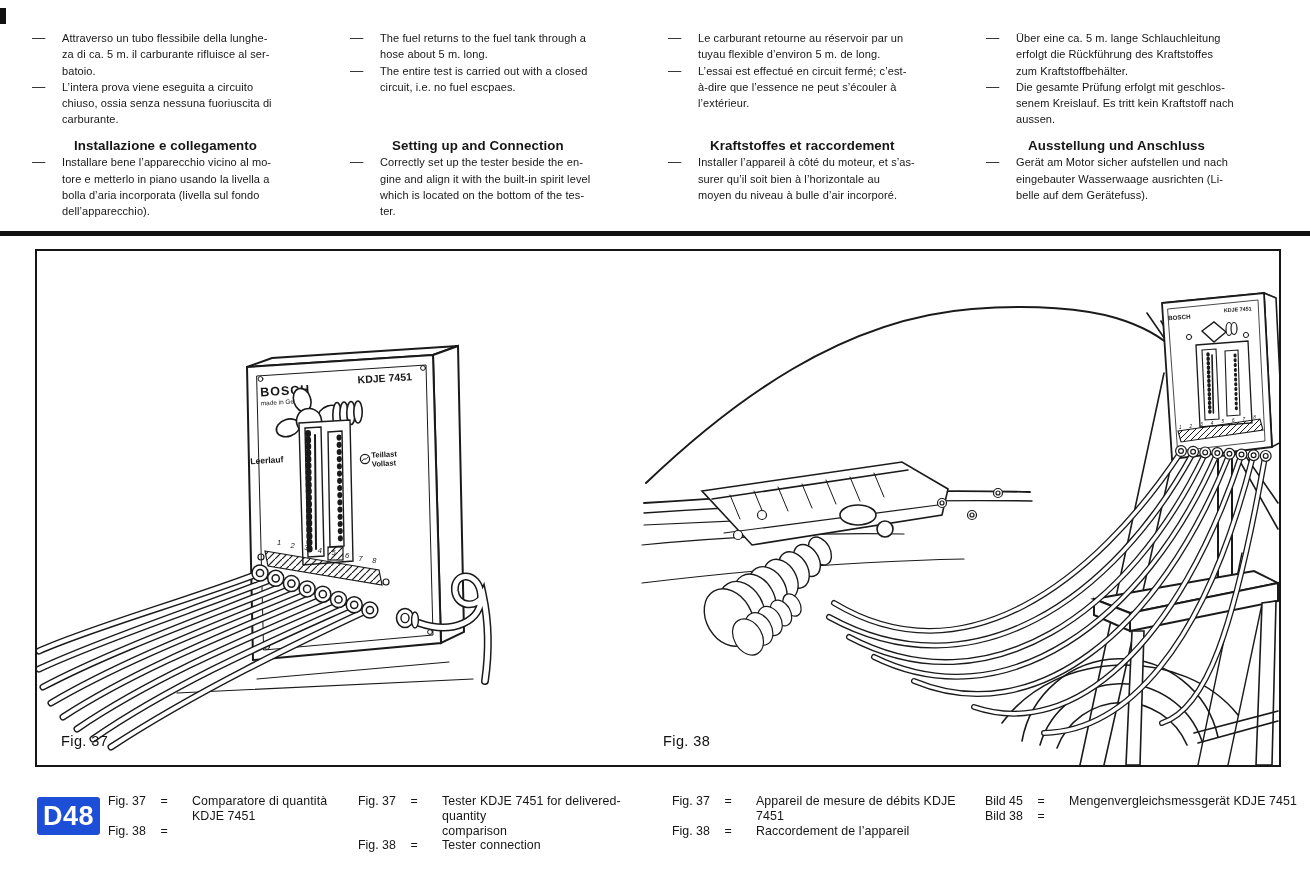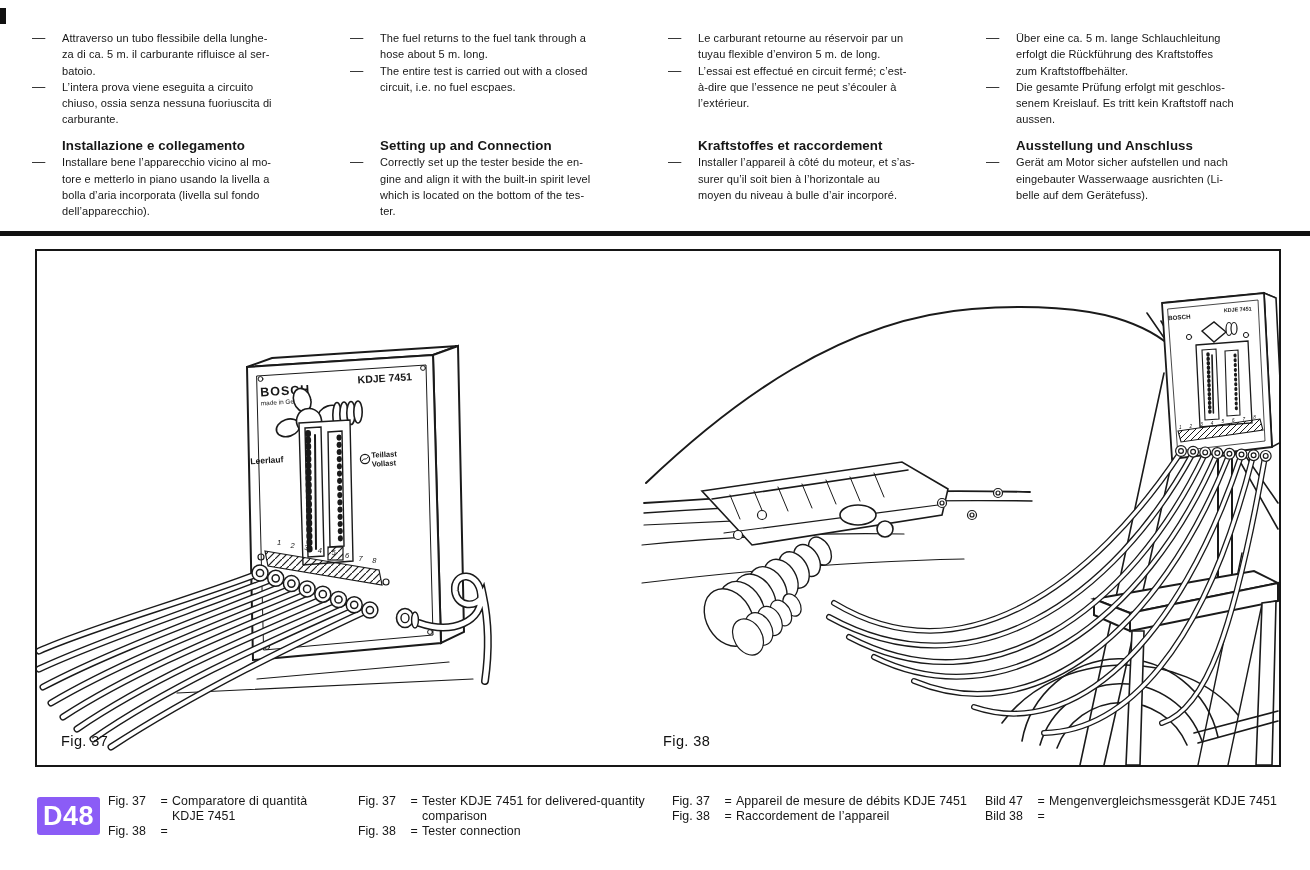--- a/index.html
+++ b/index.html
@@ -11,47 +11,47 @@
   }
   .corner-mark{position:absolute;left:0;top:8px;width:6px;height:16px;background:#111;}
   
   .text-columns{position:absolute;top:30px;left:32px;width:1266px;display:flex;}
   .tcol{position:relative;width:302px;margin-right:16px;}
   .tcol:last-child{margin-right:0;width:312px;}
   .bullets-top{height:108px;}
   .li{display:flex;align-items:flex-start;}
   .dash{width:30px;flex:0 0 30px;font-size:13.3px;line-height:16.3px;}
   .p{flex:1;font-size:11px;line-height:16.3px;white-space:pre-line;letter-spacing:.1px;}
-  .sec-h{margin:0 0 0 30px;font-size:13.3px;line-height:16.3px;font-weight:bold;letter-spacing:.1px;}
+  .sec-h{margin:0 0 0 42px;font-size:13.3px;line-height:16.3px;font-weight:bold;letter-spacing:.1px;}
   
   .rule{position:absolute;left:0;top:231px;width:1310px;height:5px;background:#111;}
   
   .figbox{position:absolute;top:249px;height:518px;border:2px solid #161616;background:#fff;box-sizing:border-box;}
   #figbox37{left:35px;width:608px;}
   #figbox38{left:641px;width:640px;border-left:none;}
   .figsvg{position:absolute;left:0;top:0;width:100%;height:100%;}
   .fig-label{position:absolute;bottom:16px;font-size:14.5px;letter-spacing:.4px;color:#111;}
   #figbox37 .fig-label{left:24px;}
   #figbox38 .fig-label{left:22px;}
   
   .captions{position:absolute;left:0;top:792px;width:1310px;}
   .badge{
-    position:absolute;left:37px;top:5px;width:63px;height:38px;background:#8b5cf6;color:#fff;
+    position:absolute;left:37px;top:5px;width:63px;height:38px;background:#1d4ed8;color:#fff;
     font-weight:bold;font-size:27px;display:flex;align-items:center;justify-content:center;
     border-radius:3px;letter-spacing:.5px;
   }
   .cap-group{position:absolute;top:2px;}
   #capg-it{left:108px;width:250px;}
   #capg-en{left:358px;width:305px;}
   #capg-fr{left:672px;width:305px;}
   #capg-de{left:985px;width:318px;}
   .cap-row{display:grid;grid-template-columns:48px 16px 1fr;font-size:12.4px;line-height:14.8px;}
   .cap-label{white-space:nowrap;}
   .cap-eq{text-align:center;}
-  .cap-text{white-space:pre-line;letter-spacing:.1px;}
+  .cap-text{white-space:pre-line;letter-spacing:.1px;margin-left:20px;}
   svg{display:block;}
   svg text{font-family:"Liberation Sans","DejaVu Sans",sans-serif;fill:#161616;}
 </style>
 </head>
 <body>
 
 <div class="corner-mark"></div>
 
 <div class="text-columns">
 
@@ -480,21 +480,21 @@
     </div>
     <div class="cap-row">
       <span class="cap-label">Fig. 38</span>
       <span class="cap-eq">=</span>
       <span class="cap-text">Raccordement de l’appareil</span>
     </div>
   </div>
 
   <div class="cap-group" id="capg-de">
     <div class="cap-row">
-      <span class="cap-label">Bild 47</span>
+      <span class="cap-label">Bild 45</span>
       <span class="cap-eq">=</span>
       <span class="cap-text">Mengenvergleichsmessgerät KDJE 7451</span>
     </div>
     <div class="cap-row">
       <span class="cap-label">Bild 38</span>
       <span class="cap-eq">=</span>
     </div>
   </div>
 </div>
 

